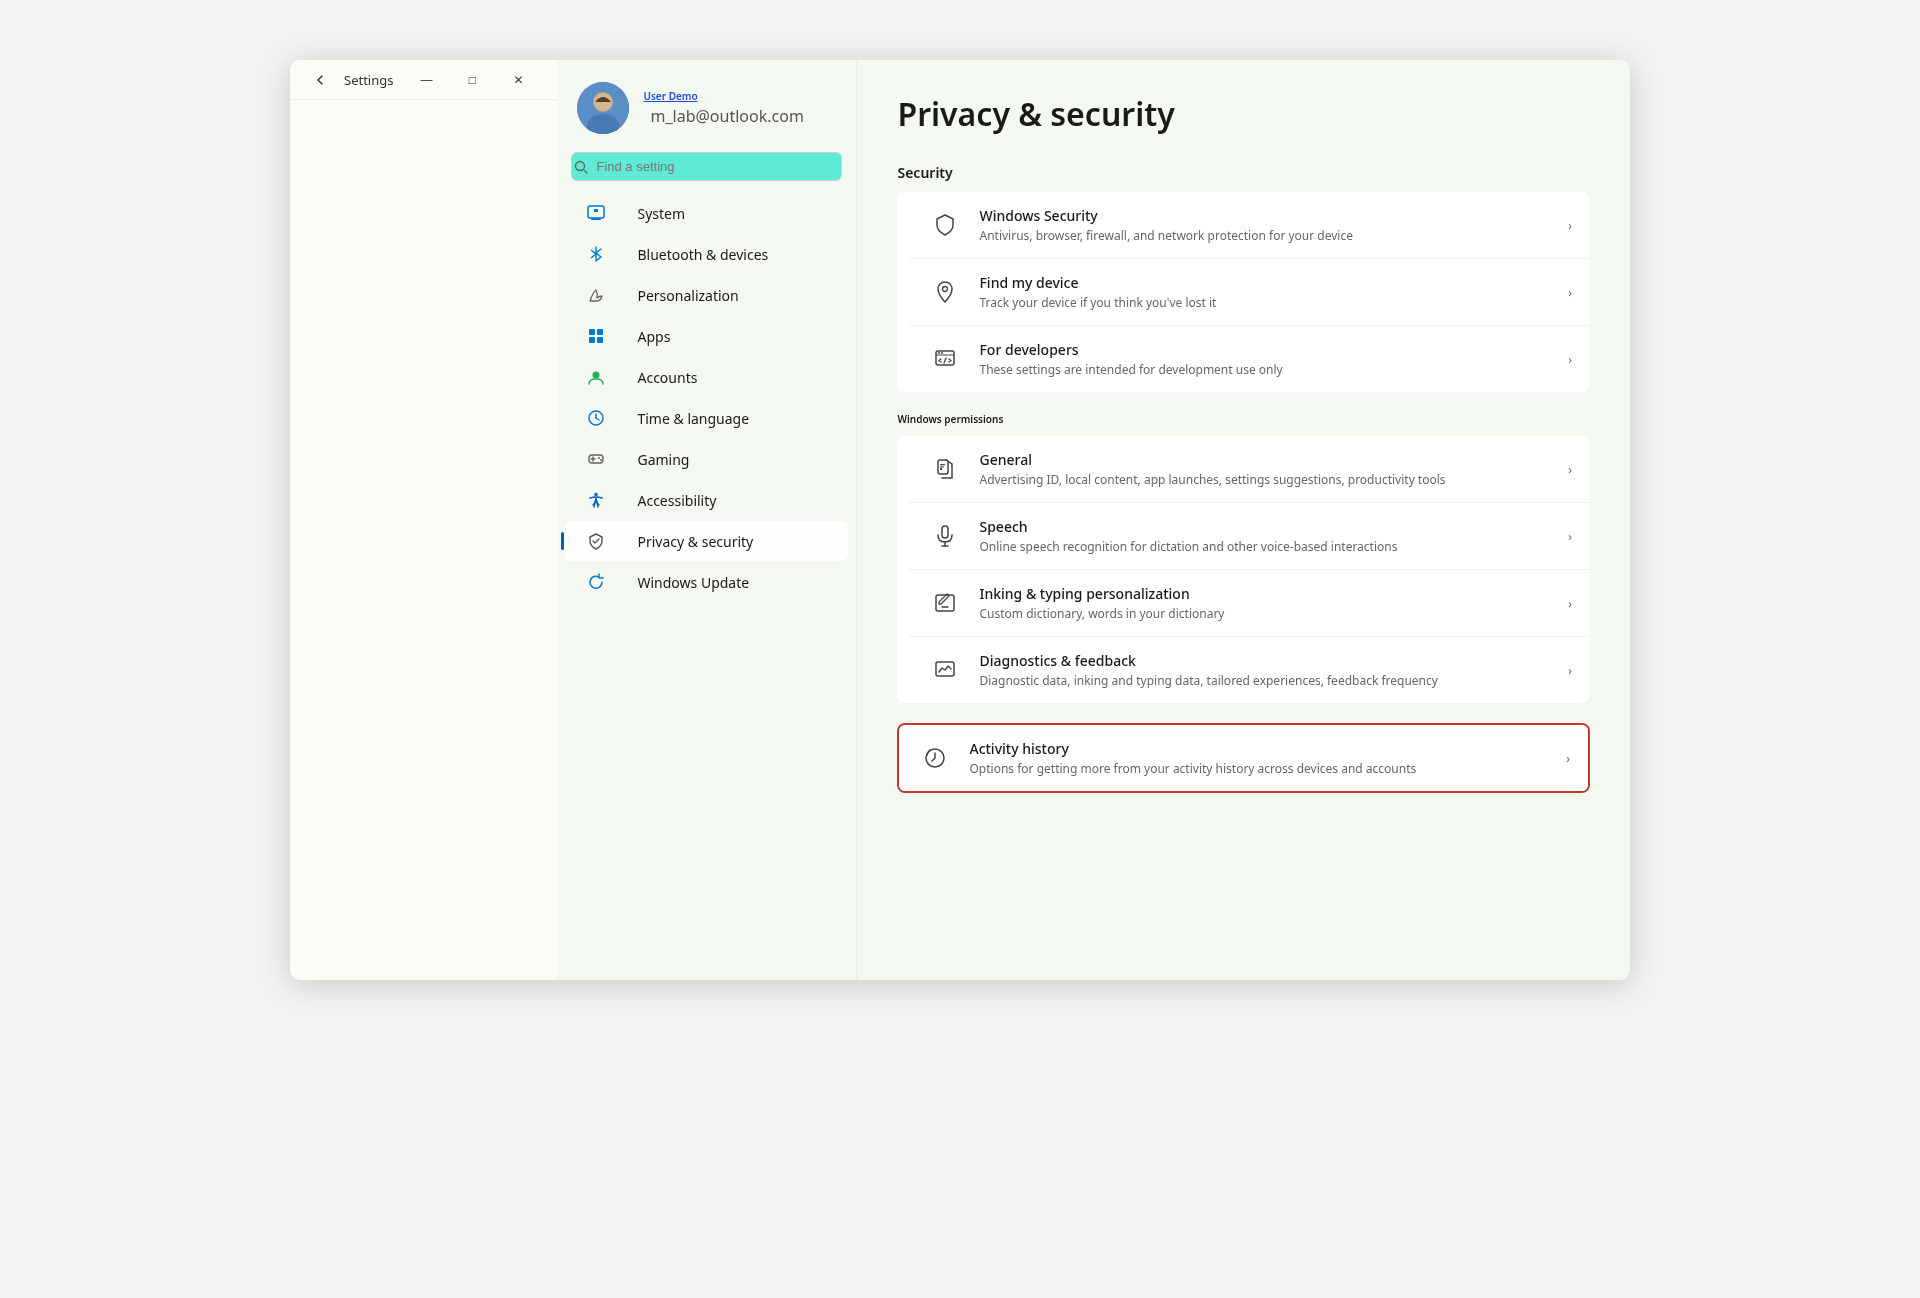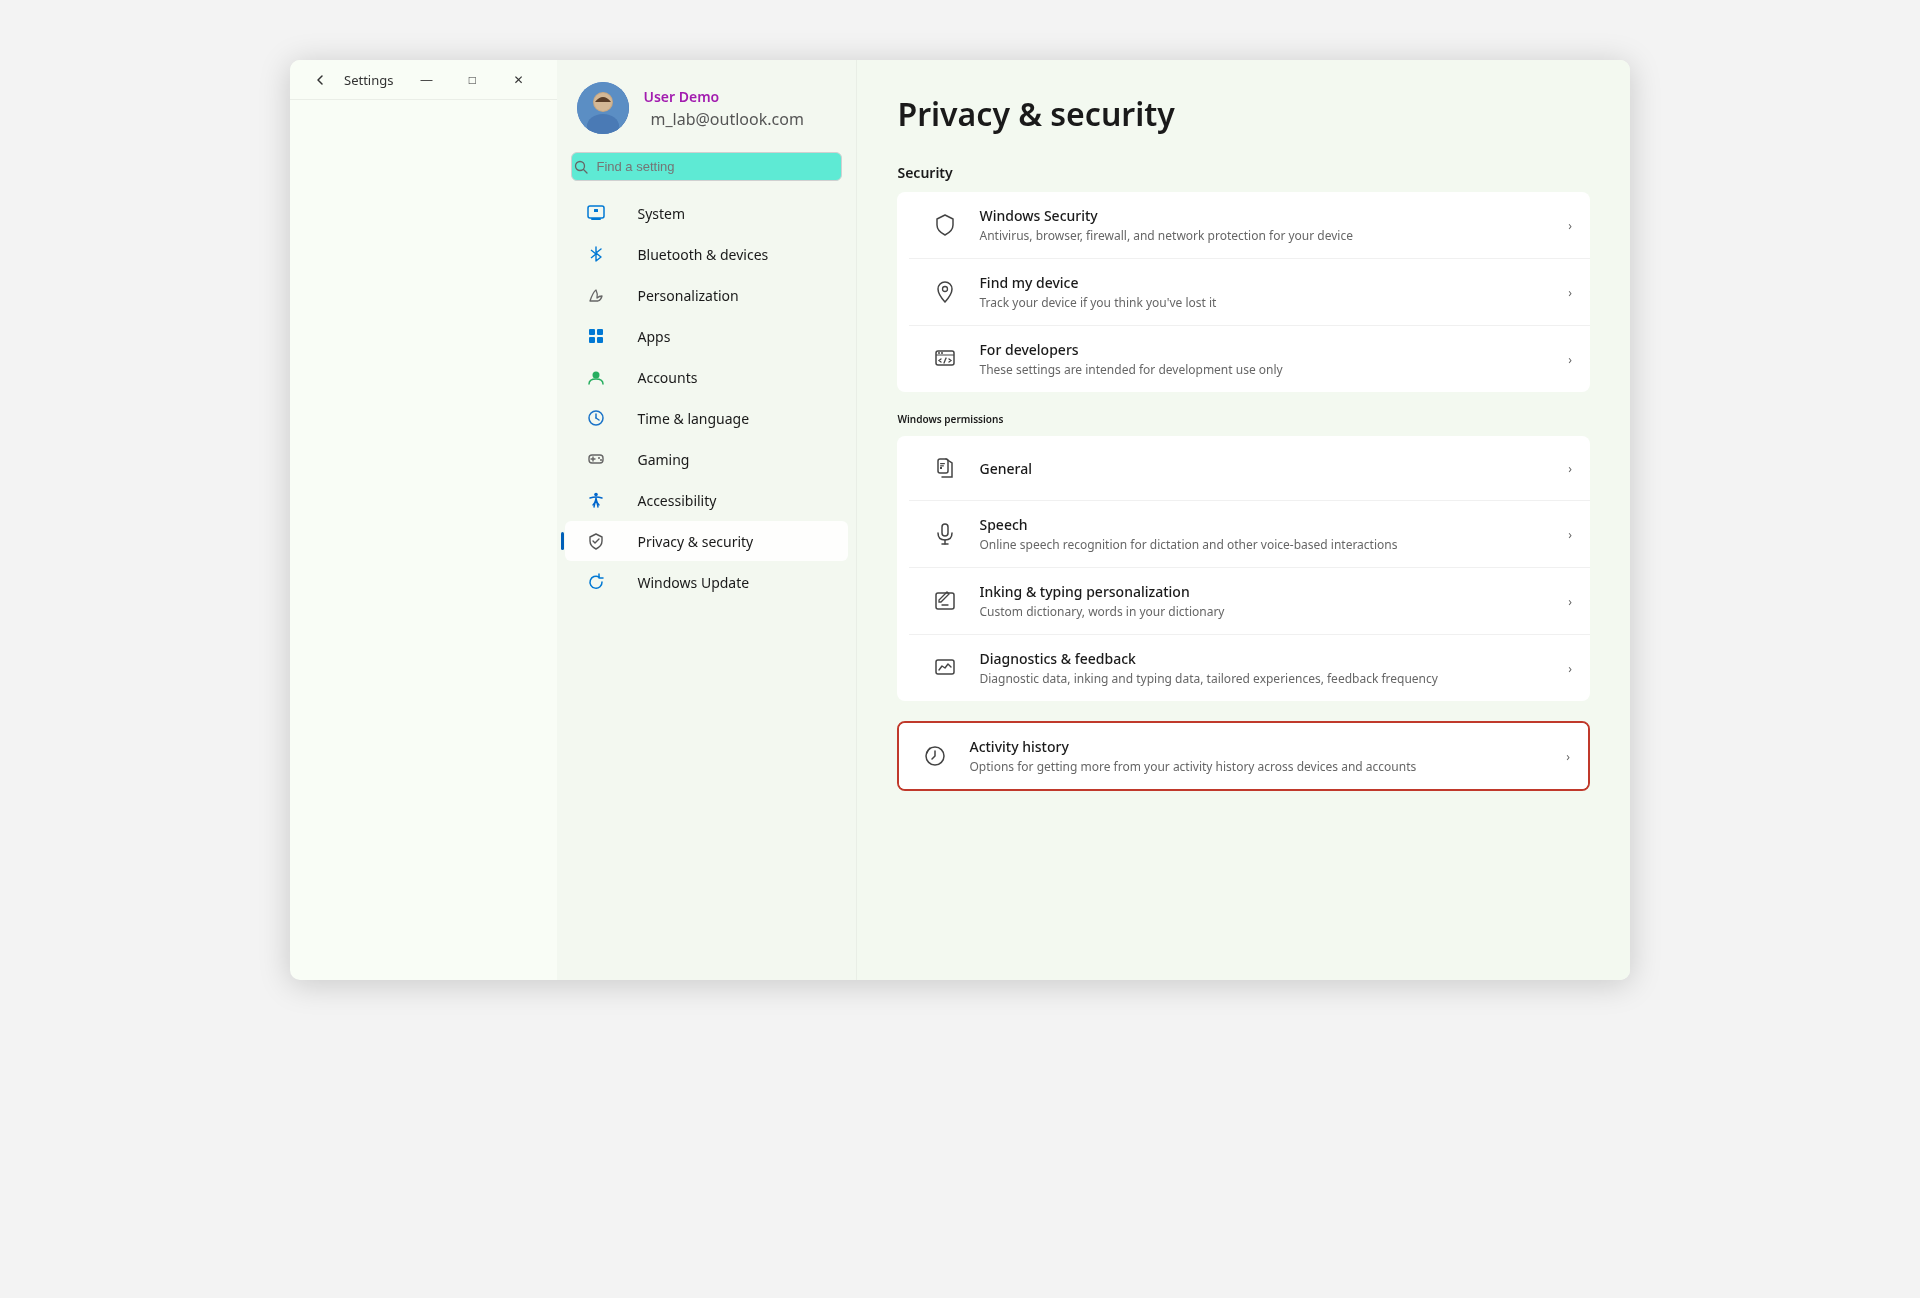--- a/index.html
+++ b/index.html
@@ -92,23 +92,24 @@
     .avatar {
       width: 52px; height: 52px;
       border-radius: 50%;
       background: linear-gradient(135deg, #5b8fd4 0%, #3a6bb5 50%, #2d5a9e 100%);
       display: flex; align-items: center; justify-content: center;
       font-size: 26px;
       flex-shrink: 0;
       overflow: hidden;
     }
     .user-info-name {
-      font-size: 14px;
+      font-size: 10px;
       font-weight: 600;
-      color: #a21caf;
+      color: #1d4ed8;
+      text-decoration: underline;
     }
     .user-info-email {
       font-size: 16px;
       color: #555;
       margin-top: 2px;
       margin-left: 7px;
     }
 
     .search-box {
       margin: 0 14px 12px 14px;
@@ -486,20 +487,21 @@
             <svg width="24" height="24" viewBox="0 0 24 24" fill="none">
               <rect x="5" y="3" width="10" height="14" rx="2" stroke="#444" stroke-width="1.5" fill="none"></rect>
               <path d="M13 3 L19 7 L19 21 L9 21" stroke="#444" stroke-width="1.5" fill="none" stroke-linecap="round"></path>
               <rect x="7" y="11" width="2" height="2" fill="#444"></rect>
               <rect x="7" y="7" width="5" height="1.2" rx="0.6" fill="#444"></rect>
               <rect x="7" y="9.2" width="4" height="1.2" rx="0.6" fill="#444"></rect>
             </svg>
           </div>
           <div class="settings-item-text">
             <div class="settings-item-title">General</div>
+            <div class="settings-item-desc">Advertising ID, local content, app launches, settings suggestions, productivity tools</div>
           </div>
           <span class="chevron">›</span>
         </div>
 
         <div class="settings-item">
           <div class="settings-item-icon">
             <svg width="24" height="24" viewBox="0 0 24 24" fill="none">
               <rect x="9" y="2" width="6" height="12" rx="3" stroke="#444" stroke-width="1.5" fill="none"></rect>
               <path d="M5 11 Q5 18 12 18 Q19 18 19 11" stroke="#444" stroke-width="1.5" fill="none" stroke-linecap="round"></path>
               <line x1="12" y1="18" x2="12" y2="22" stroke="#444" stroke-width="1.5" stroke-linecap="round"></line>

